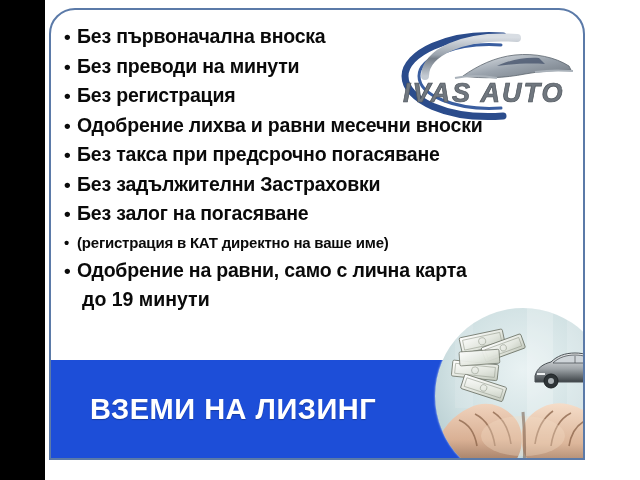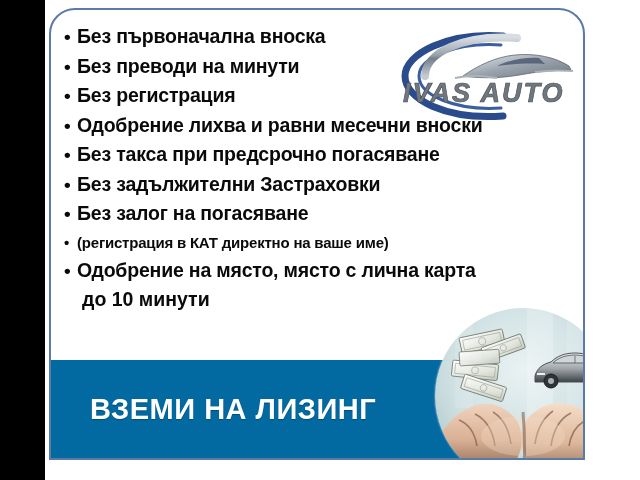--- a/index.html
+++ b/index.html
@@ -91,21 +91,21 @@
   }
   #logo svg { display: block; width: 100%; height: 100%; }
 
   
   #banner {
     position: absolute;
     left: 0px;
     top: 350px;
     width: 536px;
     height: 100px;
-    background: #0369a1;
+    background: #1d4ed8;
   }
   #banner-text {
     position: absolute;
     left: 39px;
     top: 33px;
     color: #ffffff;
     font-size: 29px;
     font-weight: bold;
     letter-spacing: 0.5px;
     white-space: nowrap;
@@ -163,23 +163,23 @@
         <div class="bullet-row sz-lg">
           <span class="dot">•</span>
           <span class="txt">Без залог на погасяване</span>
         </div>
         <div class="bullet-row sz-sm">
           <span class="dot">•</span>
           <span class="txt">(регистрация в КАТ директно на ваше име)</span>
         </div>
         <div class="bullet-row sz-lg">
           <span class="dot">•</span>
-          <span class="txt">Одобрение на място, място с лична карта</span>
-        </div>
-        <div class="cont-line">до 10 минути</div>
+          <span class="txt">Одобрение на равни, само с лична карта</span>
+        </div>
+        <div class="cont-line">до 19 минути</div>
       </div>
 
     <div id="logo">
       <svg viewBox="0 0 196 96" xmlns="http://www.w3.org/2000/svg">
         <defs>
           <linearGradient id="silver" x1="0" y1="0" x2="0" y2="1">
             <stop offset="0%" stop-color="#d8dde3"></stop>
             <stop offset="45%" stop-color="#9aa3ad"></stop>
             <stop offset="55%" stop-color="#767f8a"></stop>
             <stop offset="100%" stop-color="#c3cad2"></stop>

